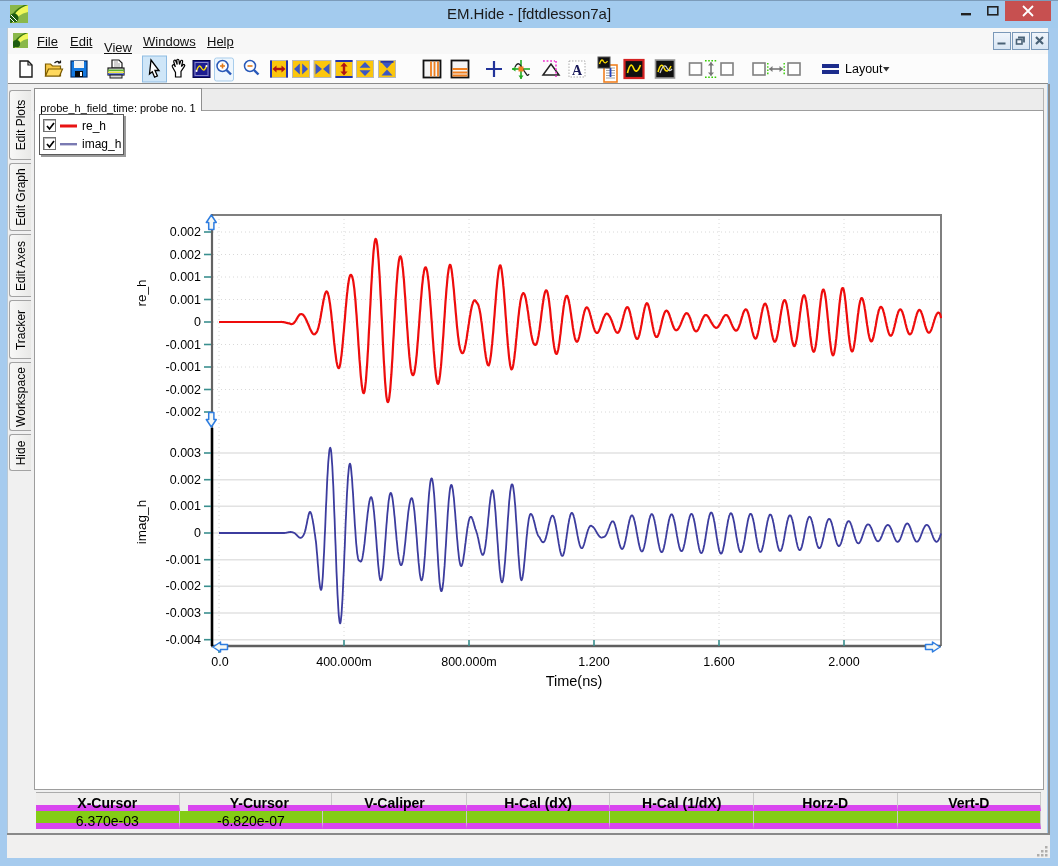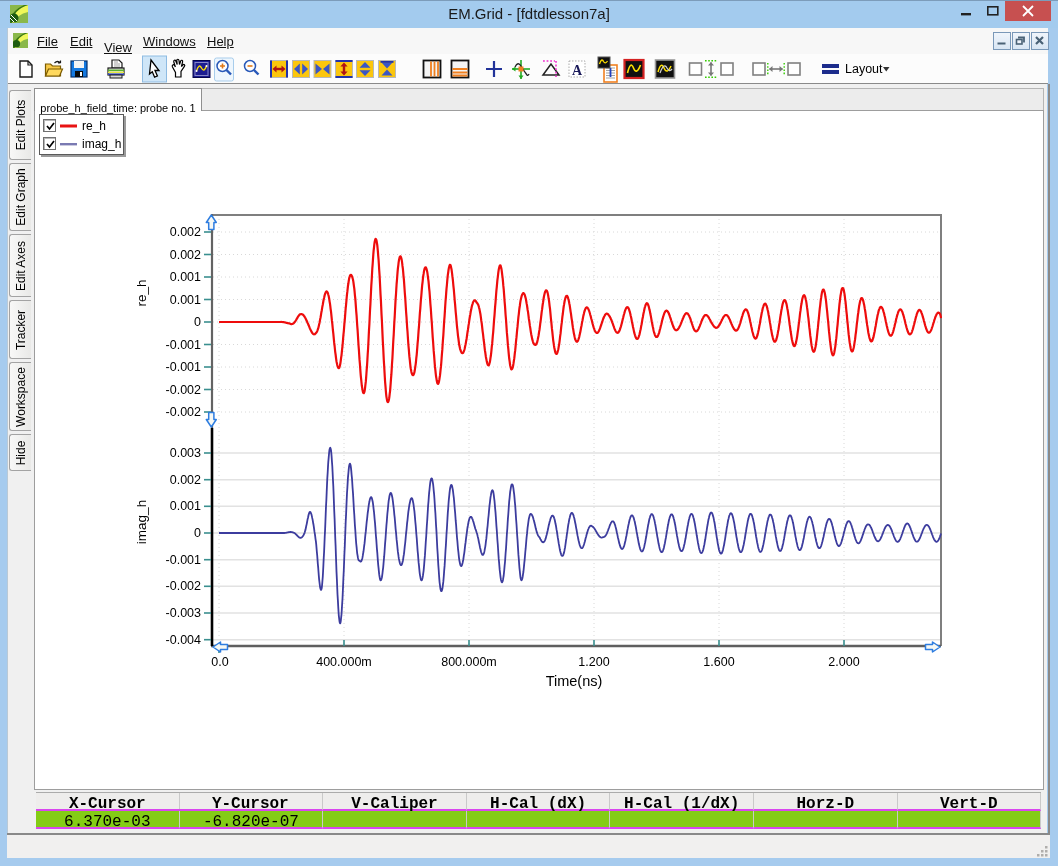--- a/index.html
+++ b/index.html
@@ -32,31 +32,31 @@
 
 #legend { left:39px; top:114px; width:85px; height:41px; background:#fff; border:1px solid #5a5a5a; box-shadow:2px 2px 0 #9a9a9a; z-index:5; }
 .lrow { position:absolute; left:3px; height:14px; }
 .cb { position:absolute; left:0; top:0; width:13px; height:13px; background:#fff; border:1px solid #707070; box-shadow:inset 1px 1px 0 #b8b8b8; }
 .cb svg { position:absolute; left:1px; top:1px; }
 .lbl { position:absolute; left:39px; top:0px; font-size:12px; color:#000; white-space:nowrap; }
 
 
 #stat { left:36px; top:792px; width:1005px; height:36px; border-top:1px solid #ababab; }
 .srow { position:absolute; left:0; width:1005px; height:18px; }
-.scell { position:absolute; height:18px; border-right:1px solid #c9c9c9; border-bottom:2px solid #d946ef; font-size:16px; text-align:center; padding-top:2px; color:#000;font-family:Liberation Mono, monospace; }
+.scell { position:absolute; height:18px; border-right:1px solid #c9c9c9; border-bottom:6px solid #d946ef; font-size:14px; text-align:center; padding-top:2px; color:#000; }
 #strip { left:7px; top:835px; width:1043px; height:23px; background:#f1f0ef; }
 
 svg { display:block; }
 #plot { left:0; top:0; z-index:2; }
 </style>
 </head>
 <body>
 
 <div class="abs" id="titlebar"></div>
-<div class="abs" id="title-text">EM.Grid - [fdtdlesson7a]</div>
+<div class="abs" id="title-text">EM.Hide - [fdtdlesson7a]</div>
 <svg class="abs" style="left:10px;top:5px;" width="18" height="18" viewBox="0 0 18 18">
   <rect width="18" height="18" fill="#8ab84a"></rect>
   <path d="M0,18 Q2,4 18,0 L18,7 Q7,9 5,18 Z" fill="#eef75a"></path>
   <path d="M0,14 Q3,5 14,0 L18,0 Q4,4 2,18 L0,18 Z" fill="#3c7a14"></path>
   <circle cx="4" cy="13" r="4.5" fill="#1d5c10"></circle>
   <path d="M1,10 l6,6 M0,13 l4,4" stroke="#fff" stroke-width="1"></path>
 </svg>
 <svg class="abs" style="left:961px;top:12px;" width="11" height="4" viewBox="0 0 11 4">
     <rect y="1" width="10" height="2.4" fill="#222"></rect>
   </svg>
@@ -436,21 +436,21 @@
       <text x="574" y="686" font-size="14.5px">Time(ns)</text>
     </g>
     <text x="146" y="293" font-size="13.5px" text-anchor="middle" transform="rotate(-90 146 293)">re_h</text>
     <text x="146" y="522" font-size="13.5px" text-anchor="middle" transform="rotate(-90 146 522)">imag_h</text>
   </g>
 </svg>
 
 <div class="abs" id="stat">
   <div class="srow" style="top:0;background:#eeedec;font-weight:bold;">
     <div class="scell" style="left:0;width:143.6px;">X-Cursor</div>
-    <div class="scell" style="left:143px;width:143.6px;">Y-Cursor</div>
+    <div class="scell" style="left:152px;width:143.6px;">Y-Cursor</div>
     <div class="scell" style="left:287.2px;width:143.6px;">V-Caliper</div>
     <div class="scell" style="left:430.8px;width:143.6px;">H-Cal (dX)</div>
     <div class="scell" style="left:574.4px;width:143.6px;">H-Cal (1/dX)</div>
     <div class="scell" style="left:718px;width:143.6px;">Horz-D</div>
     <div class="scell" style="left:861.6px;width:143.4px;">Vert-D</div>
   </div>
   <div class="srow" style="top:18px;background:#84cc16;">
     <div class="scell" style="left:0;width:143.6px;">6.370e-03</div>
     <div class="scell" style="left:143.6px;width:143.6px;">-6.820e-07</div>
     <div class="scell" style="left:287.2px;width:143.6px;"></div>

